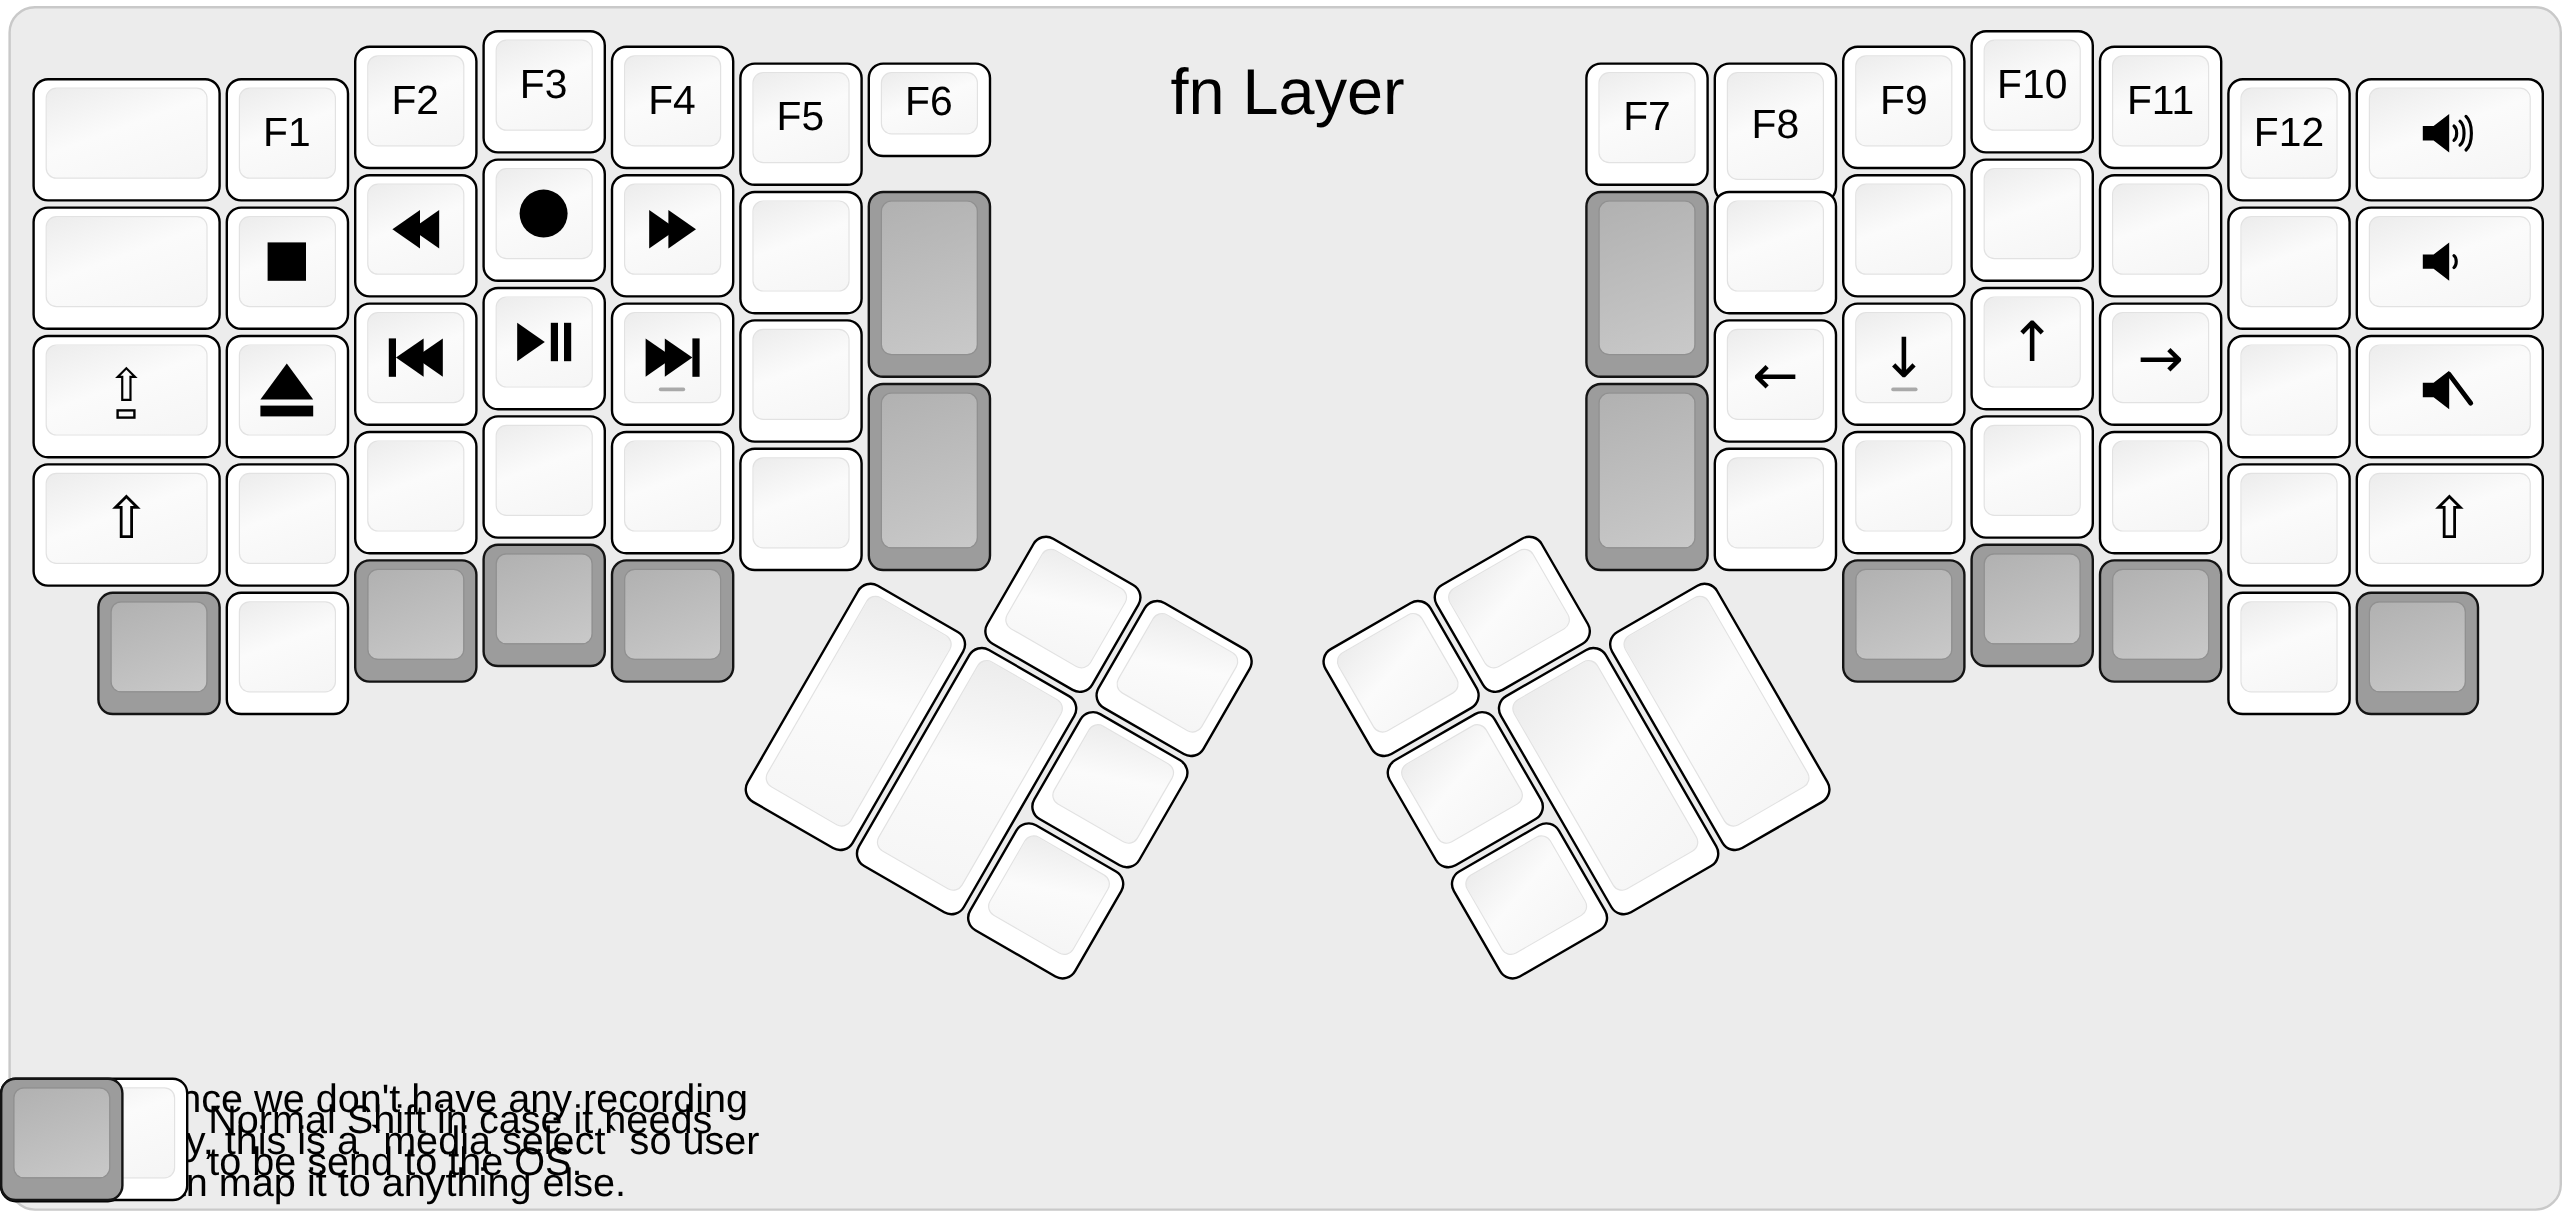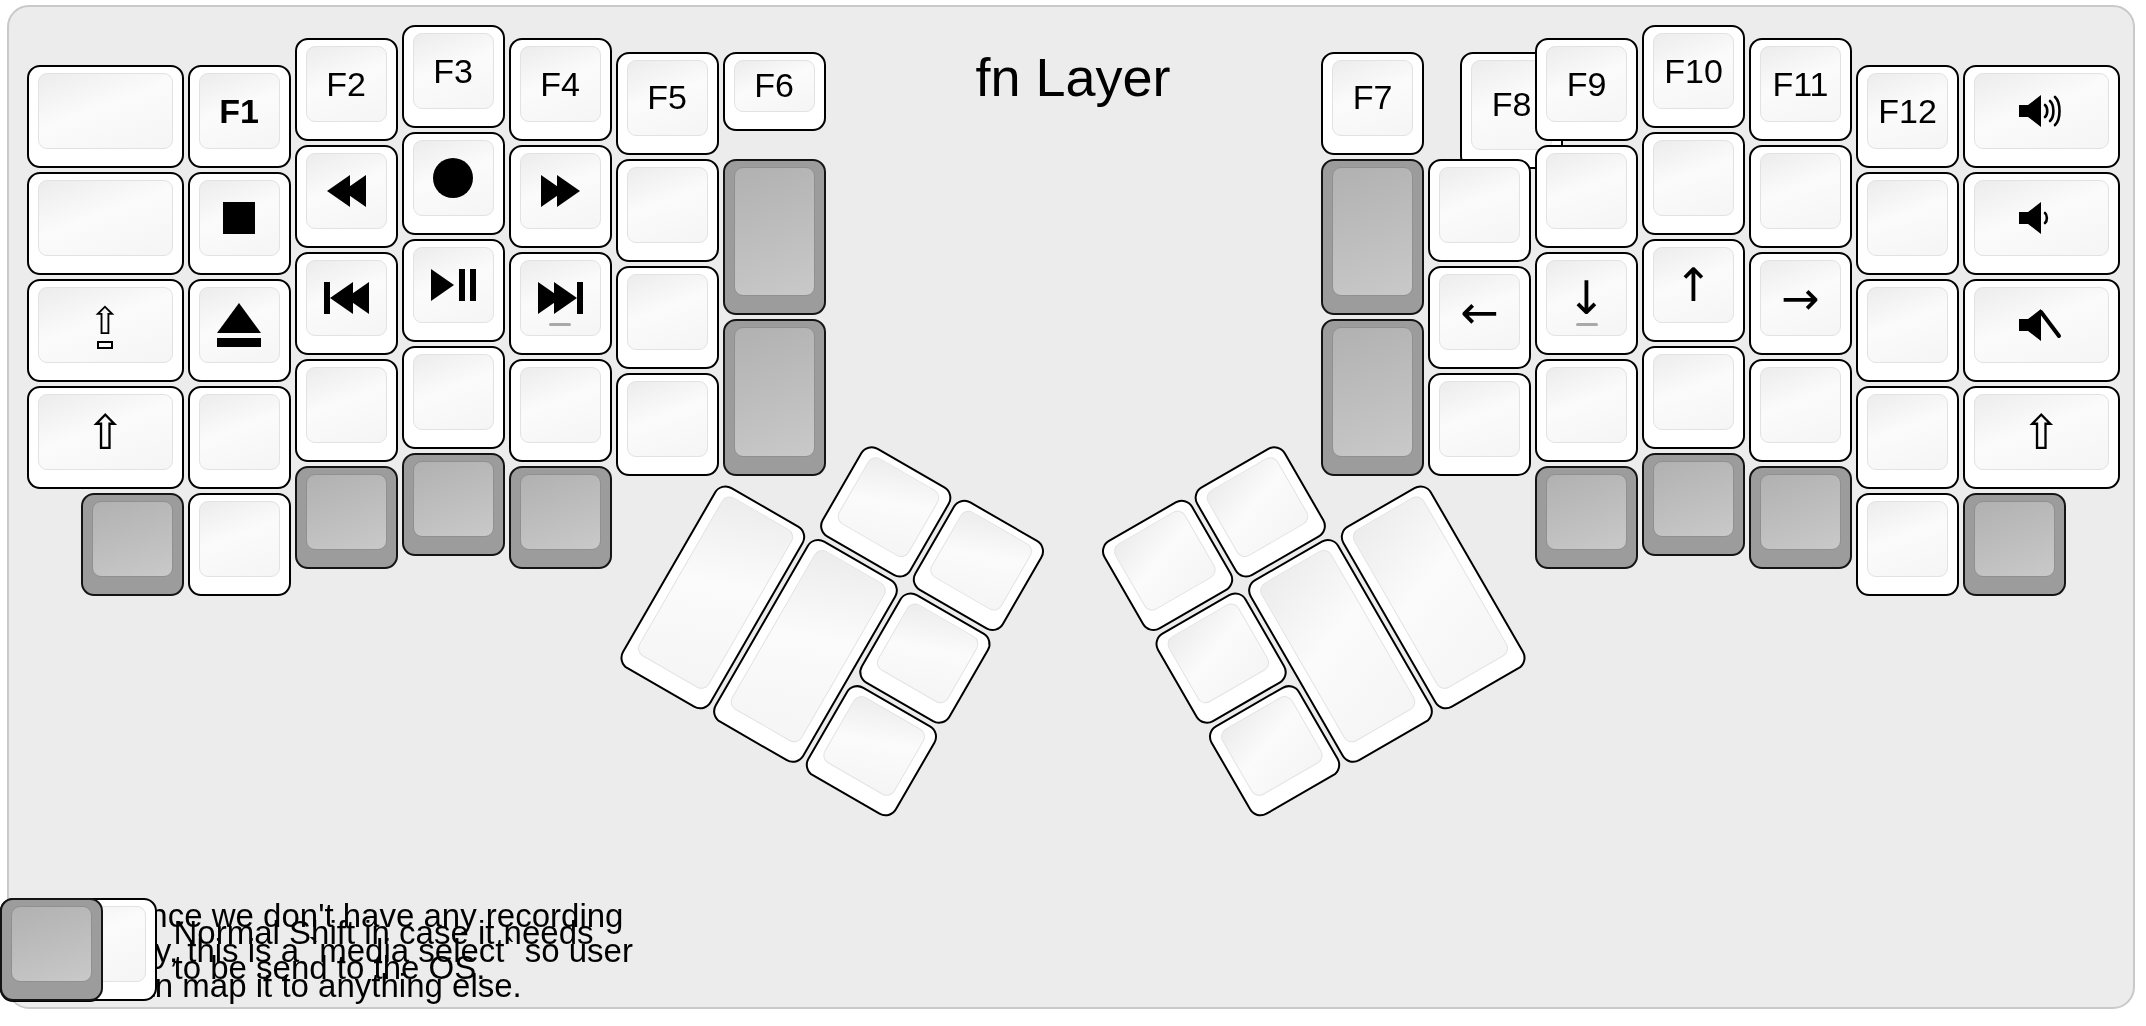--- a/index.html
+++ b/index.html
@@ -81,21 +81,21 @@
           </span>
         </div>
       </div>
       <div class="key" style="left: 2px; top: 363.125px; width: 156.5px; height: 103px;">
         <div class="top">
           <span class="icon">
             <span class="glyph shift">⇧</span>
           </span>
         </div>
       </div>
-      <div class="key" style="left: 162.5px; top: 42.125px; width: 103px; height: 103px; font-weight: bold;">
+      <div class="key" style="left: 162.5px; top: 42.125px; width: 103px; height: 103px;">
         <div class="top">
           <span class="klabel">F1</span>
         </div>
       </div>
       <div class="key" style="left: 162.5px; top: 149.125px; width: 103px; height: 103px;">
         <div class="top">
           <span class="icon">
             <span class="sq"></span>
           </span>
         </div>
@@ -234,21 +234,21 @@
         <div class="top">
           <span class="klabel">F7</span>
         </div>
       </div>
       <div class="key gray" style="left: 2px; top: 135.75px; width: 103px; height: 156.5px;">
         <div class="top"></div>
       </div>
       <div class="key gray" style="left: 2px; top: 296.25px; width: 103px; height: 156.5px;">
         <div class="top"></div>
       </div>
-      <div class="key" style="left: 109px; top: 28.75px; width: 103px; height: 117px; margin-left: 32px;">
+      <div class="key" style="left: 109px; top: 28.75px; width: 103px; height: 117px;">
         <div class="top">
           <span class="klabel">F8</span>
         </div>
       </div>
       <div class="key" style="left: 109px; top: 135.75px; width: 103px; height: 103px;">
         <div class="top"></div>
       </div>
       <div class="key" style="left: 109px; top: 242.75px; width: 103px; height: 103px;">
         <div class="top">
           <span class="icon">

